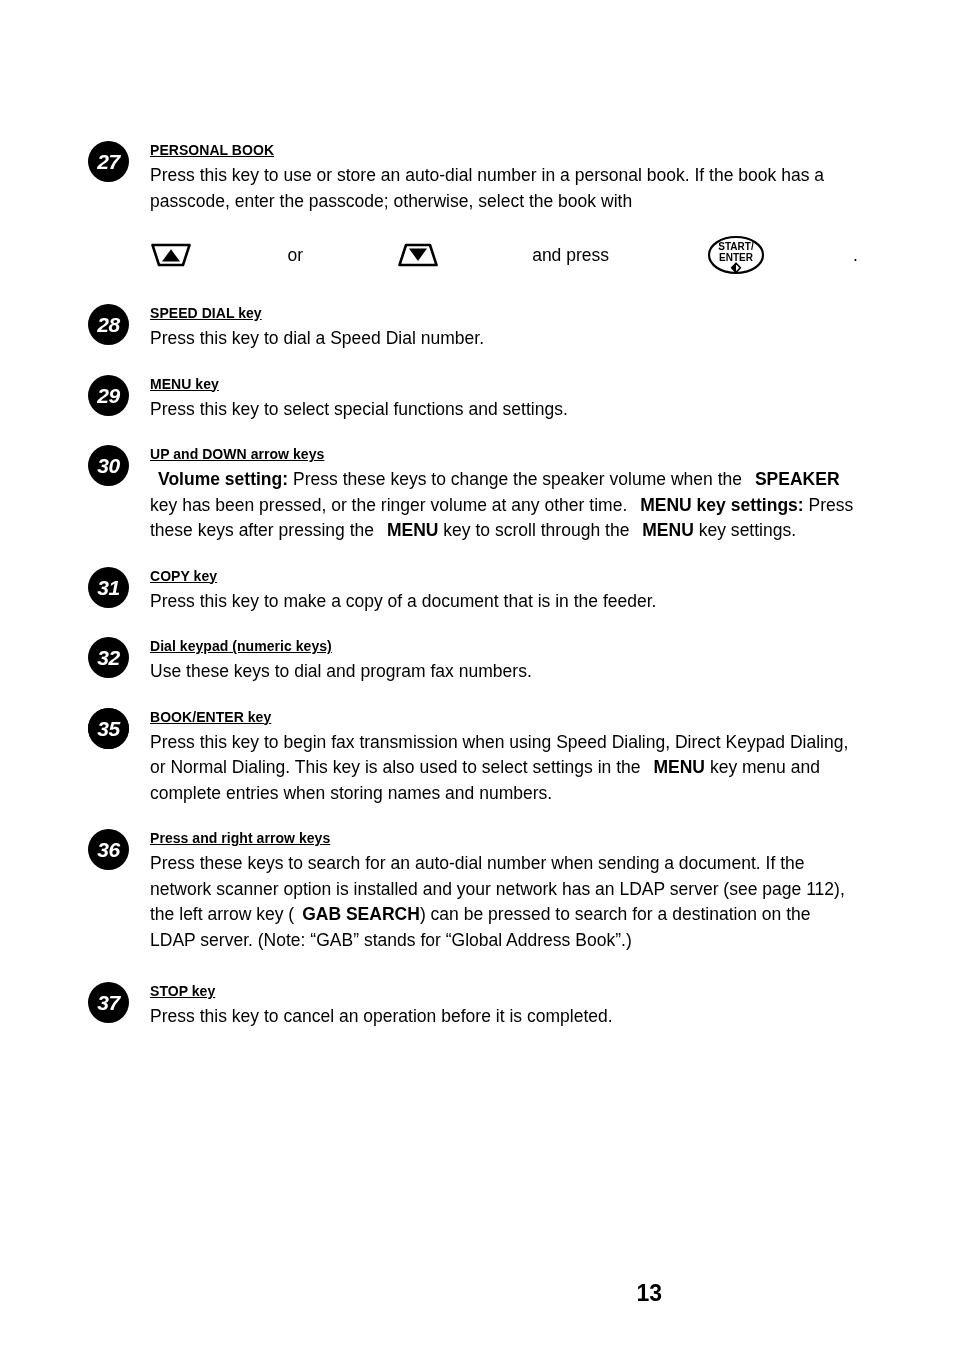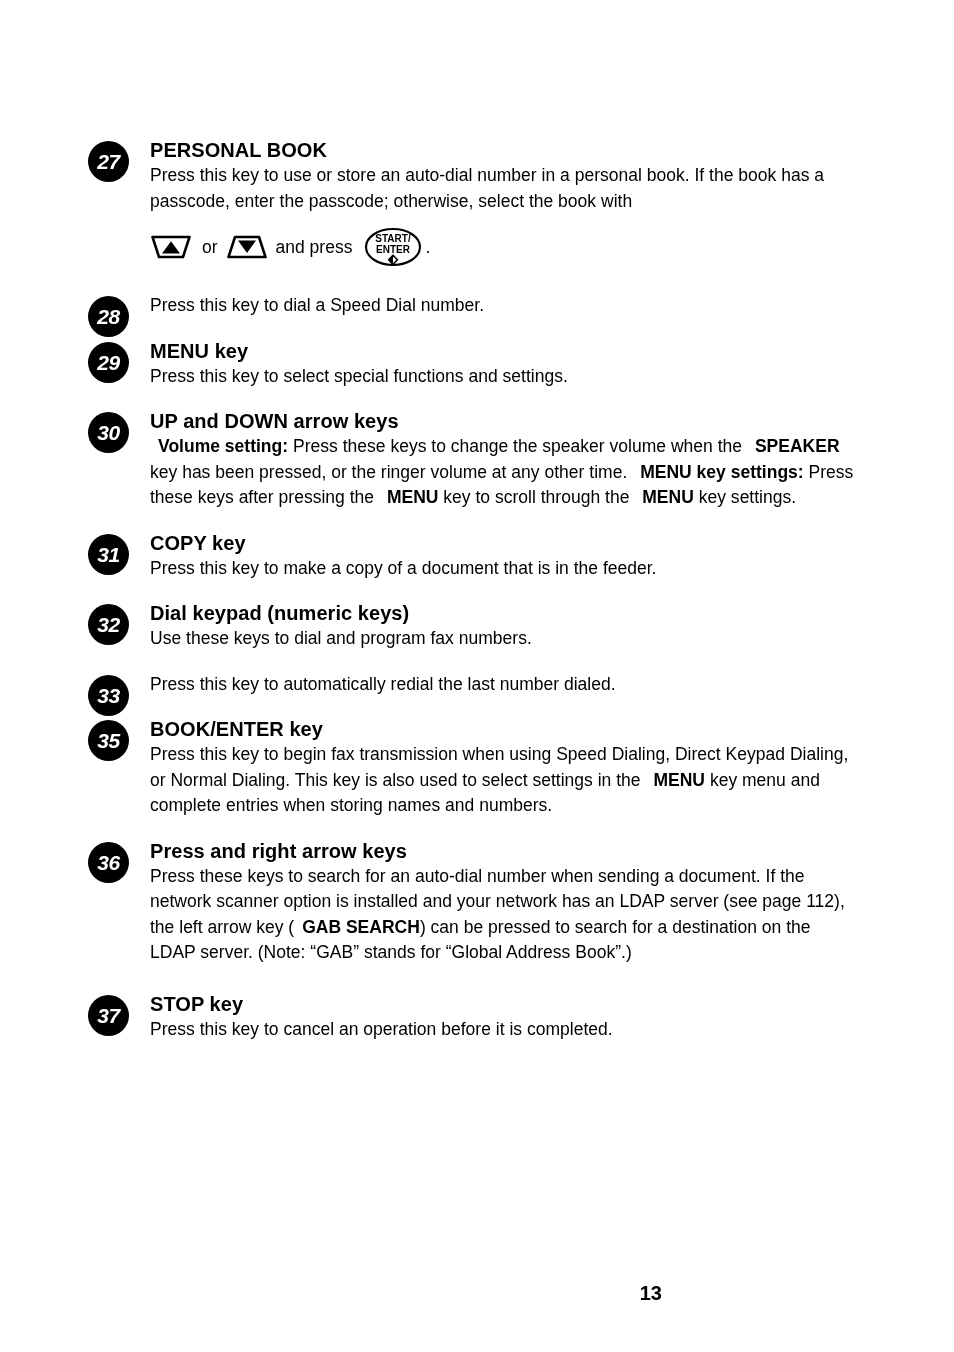--- a/index.html
+++ b/index.html
@@ -52,44 +52,46 @@
     font-weight: bold;
     font-style: italic;
     font-size: 21px;
     line-height: 41px;
     text-align: center;
     letter-spacing: -0.5px;
     user-select: none;
   }
 
   .entry-title {
-    font-size: 20px;
+    font-size: 14px;
     font-weight: bold;
     line-height: 25px;
     margin: 0 0 0 0;
     letter-spacing: 0.05px;
+    text-decoration: underline;
   }
 
   .entry-body {
     font-size: 17.5px;
     font-weight: normal;
     line-height: 25.5px;
     margin: 0;
     letter-spacing: 0.01px;
   }
   .entry-body b, .entry-title b { font-weight: bold; margin-left: 8px; }
 
   
   .icon-line {
     display: flex;
     align-items: center;
-    margin-top: 13px;
+    margin-top: 21px;
     font-size: 17.5px;
     line-height: 25px;
     height: 40px;
+    justify-content: space-between;
   }
   .icon-line .word {
     margin: 0 8px;
     white-space: pre;
   }
   .icon-line .word.first { margin-left: 10px; }
   .icon-line .period { margin-left: 3px; }
 
   .arrowkey {
     display: inline-block;
@@ -112,21 +114,21 @@
 
   
   .entry.gap-lg { margin-bottom: 26px; }
   .entry.gap-sm { margin-bottom: 20px; }
 
   
   .page-number {
     position: absolute;
     right: 96px;
     top: 1281px;
-    font-size: 20px;
+    font-size: 23px;
     font-weight: bold;
     line-height: 24px;
     text-align: right;
   }
 </style>
 </head>
 <body>
 
 <div class="page">
   <div class="content">
@@ -161,20 +163,21 @@
               <path d="M29 28.8 L29 36.8 L24.9 32.8 Z" fill="#000000"></path>
             </g>
           </svg>
         </span>
         <span class="period">.</span>
       </div>
     </div>
 
     <div class="entry gap-sm">
       <div class="badge">28</div>
+      <div class="entry-title">SPEED DIAL key</div>
       <p class="entry-body">Press this key to dial a Speed Dial number.</p>
     </div>
 
     <div class="entry gap-sm">
       <div class="badge">29</div>
       <div class="entry-title">MENU key</div>
       <p class="entry-body">Press this key to select special functions and settings.</p>
     </div>
 
     <div class="entry gap-sm">
@@ -190,21 +193,20 @@
     </div>
 
     <div class="entry gap-sm">
       <div class="badge">32</div>
       <div class="entry-title">Dial keypad (numeric keys)</div>
       <p class="entry-body">Use these keys to dial and program fax numbers.</p>
     </div>
 
     <div class="entry gap-sm">
       <div class="badge">33</div>
-      <p class="entry-body">Press this key to automatically redial the last number dialed.</p>
     </div>
 
 
     <div class="entry gap-sm">
       <div class="badge">35</div>
       <div class="entry-title">BOOK/ENTER key</div>
       <p class="entry-body">Press this key to begin fax transmission when using Speed Dialing, Direct Keypad Dialing, or Normal Dialing. This key is also used to select settings in the <b>MENU</b> key menu and complete entries when storing names and numbers.</p>
     </div>
 
     <div class="entry gap-lg">

